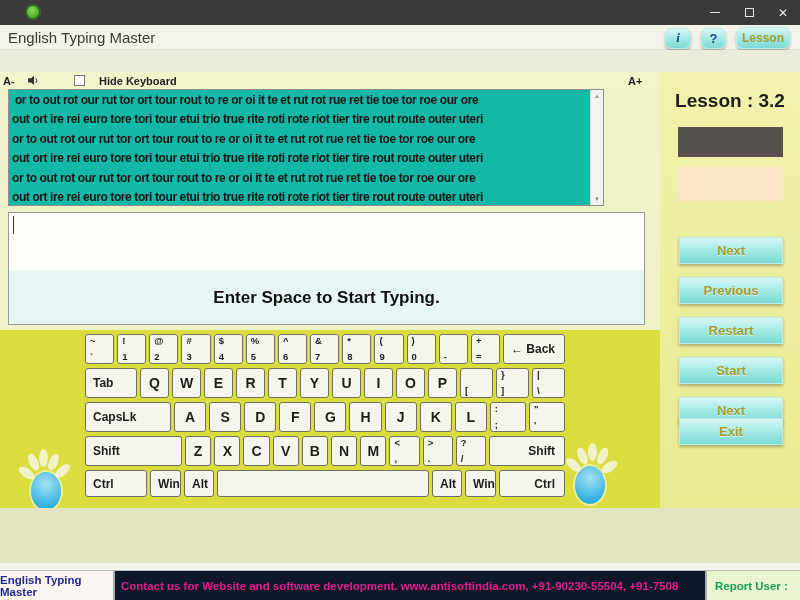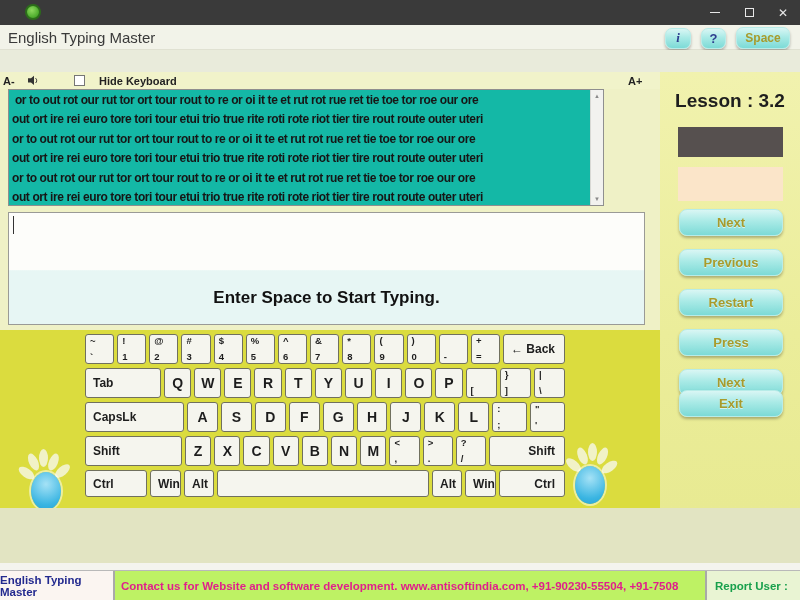--- a/index.html
+++ b/index.html
@@ -92,31 +92,31 @@
   .f3 { left:15px; top:1px; }
   .f4 { left:25px; top:5px;  transform:rotate(22deg); }
   .f5 { left:34px; top:14px; transform:rotate(50deg); }
 
   
   .rightpanel { position:absolute; left:660px; top:72px; width:140px; height:436px;
                 background:linear-gradient(180deg,#f1f2ae 0%,#ebeD9a 60%,#e8ea92 100%); }
   .lesson { margin-top:18px; text-align:center; font-size:19px; font-weight:700; color:#1e1e1e; }
   .darkbox { position:absolute; left:18px; top:55px; width:105px; height:30px; background:#56504f; }
   .peachbox { position:absolute; left:18px; top:95px; width:105px; height:34px; background:#fbe5c9; }
-  .sidebtn { position:absolute; left:19px; width:104px; height:27px; border-radius:8px;
-             font-weight:700; font-size:13px; color:#a79b2d; text-shadow:0 1px 0 rgba(255,255,255,.6); }
+  .sidebtn { position:absolute; left:19px; width:104px; height:27px; border-radius:0;
+             font-weight:700; font-size:13px; color:#a79b2d; text-shadow:0 1px 0 rgba(255,255,255,.6);margin-top:28px; }
 
   
   .lowerband { position:absolute; left:0; top:508px; width:800px; height:55px; background:#e2e4c2; }
   .whitestrip { position:absolute; left:0; top:563px; width:800px; height:7px; background:#f4f4ee; }
   .statusbar { position:absolute; left:0; top:570px; width:800px; height:30px; display:flex;
                border-top:1px solid #b9b9b9; font-size:11.5px; font-weight:700; }
   .st-left { width:115px; background:#fbf5f1; color:#232a8f; display:flex; align-items:center;
              justify-content:center; border-right:2px solid #a9a9a9; }
-  .st-center { flex:1; background:#bef264; color:#e01f8b; display:flex; align-items:center;
+  .st-center { flex:1; background:#0f172a; color:#e01f8b; display:flex; align-items:center;
                padding-left:6px; white-space:nowrap; overflow:hidden; border-right:2px solid #a9a9a9; }
   .st-right { width:93px; background:#e9f4d3; color:#18a04c; display:flex; align-items:center;
               padding-left:8px; white-space:nowrap; }
 </style>
 </head>
 <body>
 
 <div class="window">
 
   <div class="titlebar">
@@ -132,21 +132,21 @@
           <span class="glyph-close">✕</span>
         </div>
     </div>
   </div>
 
   <div class="header">
     <div class="apptitle">English Typing Master</div>
     <div class="headerbtns">
       <button class="cyanbtn btn-info">i</button>
       <button class="cyanbtn btn-help">?</button>
-      <button class="cyanbtn btn-report">Space</button>
+      <button class="cyanbtn btn-report">Lesson</button>
     </div>
   </div>
 
   <div class="band"></div>
 
   <div class="main">
 
     <div class="toolbar">
       <span class="tb-adec">A-</span>
       <span class="tb-speaker">
@@ -231,21 +231,21 @@
               <span></span>
               <span>-</span>
             </div>
             <div class="key flexk sym">
               <span>+</span>
               <span>=</span>
             </div>
             <div class="key mod rightal" style="width: 62px; flex: 0 0 auto;">← Back</div>
           </div>
           <div class="krow">
-            <div class="key mod" style="width: 76px; flex: 0 0 auto;">Tab</div>
+            <div class="key mod" style="width: 52px; flex: 0 0 auto;">Tab</div>
             <div class="key flexk letter">Q</div>
             <div class="key flexk letter">W</div>
             <div class="key flexk letter">E</div>
             <div class="key flexk letter">R</div>
             <div class="key flexk letter">T</div>
             <div class="key flexk letter">Y</div>
             <div class="key flexk letter">U</div>
             <div class="key flexk letter">I</div>
             <div class="key flexk letter">O</div>
             <div class="key flexk letter">P</div>
@@ -256,21 +256,21 @@
             <div class="key flexk sym">
               <span>}</span>
               <span>]</span>
             </div>
             <div class="key flexk sym">
               <span>|</span>
               <span>\</span>
             </div>
           </div>
           <div class="krow">
-            <div class="key mod" style="width: 99px; flex: 0 0 auto;">CapsLk</div>
+            <div class="key mod" style="width: 86px; flex: 0 0 auto;">CapsLk</div>
             <div class="key flexk letter">A</div>
             <div class="key flexk letter">S</div>
             <div class="key flexk letter">D</div>
             <div class="key flexk letter">F</div>
             <div class="key flexk letter">G</div>
             <div class="key flexk letter">H</div>
             <div class="key flexk letter">J</div>
             <div class="key flexk letter">K</div>
             <div class="key flexk letter">L</div>
             <div class="key flexk sym">
@@ -335,21 +335,21 @@
   </div>
 
   <div class="rightpanel">
     <div class="lesson">Lesson : 3.2</div>
     <div class="darkbox"></div>
     <div class="peachbox"></div>
     <div id="side-buttons">
         <button class="cyanbtn sidebtn" style="top: 137px;">Next</button>
         <button class="cyanbtn sidebtn" style="top: 177px;">Previous</button>
         <button class="cyanbtn sidebtn" style="top: 217px;">Restart</button>
-        <button class="cyanbtn sidebtn" style="top: 257px;">Press</button>
+        <button class="cyanbtn sidebtn" style="top: 257px;">Start</button>
         <button class="cyanbtn sidebtn" style="top: 297px;">Next</button>
         <button class="cyanbtn sidebtn" style="top: 318px;">Exit</button>
       </div>
   </div>
 
   <div class="lowerband"></div>
   <div class="whitestrip"></div>
 
   <div class="statusbar">
     <div class="st-left">English Typing Master</div>

